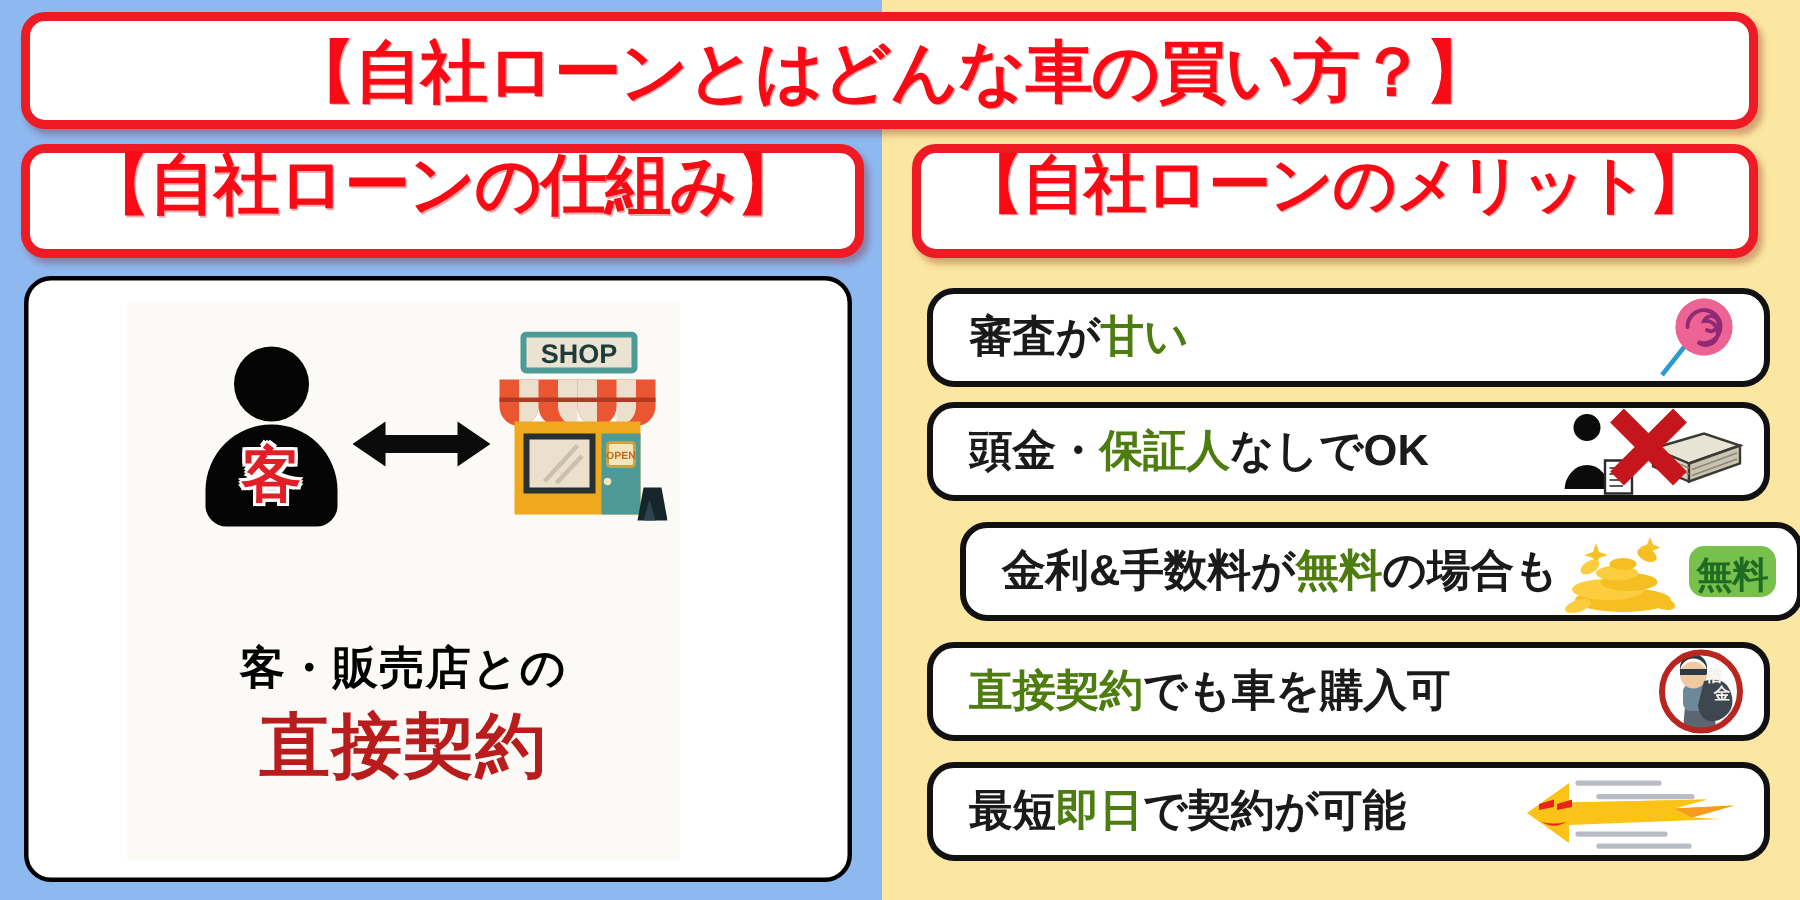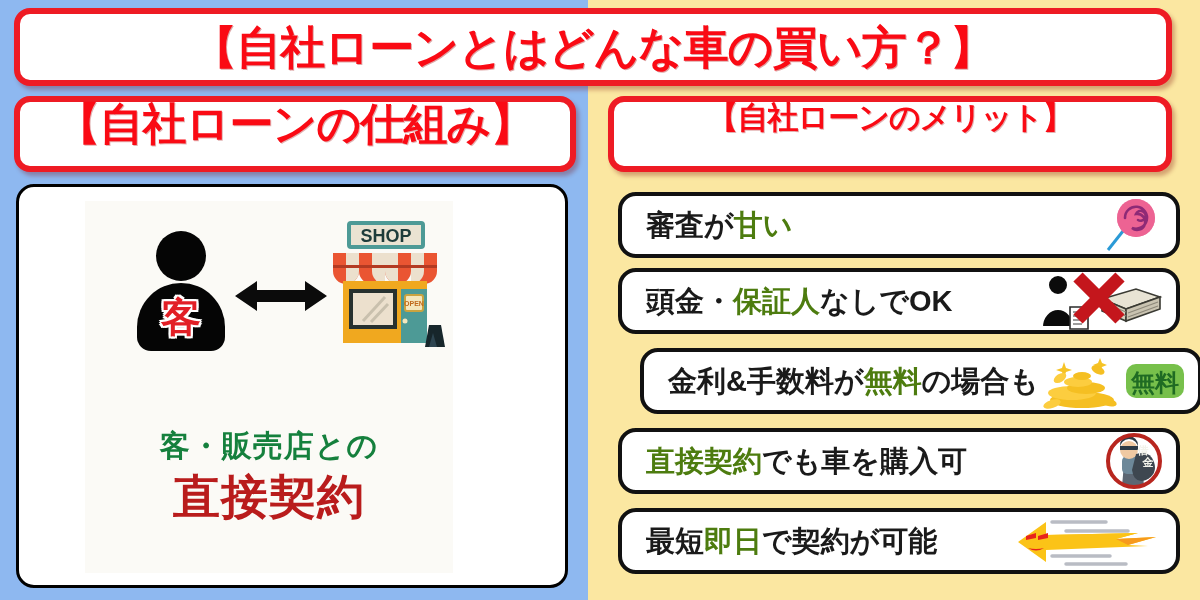--- a/index.html
+++ b/index.html
@@ -80,21 +80,21 @@
   #header-left {
     left: 14px; top: 96px;
     width: 562px; height: 76px;
   }
   #header-left .sec-text { font-size: 44px; letter-spacing: -1px; }
 
   #header-right {
     left: 608px; top: 96px;
     width: 564px; height: 76px;
   }
-  #header-right .sec-text { font-size: 31px; letter-spacing: -1px; }
+  #header-right .sec-text { font-size: 42px; letter-spacing: -1px; }
 
   
   .diagram-card {
     position: absolute;
     left: 16px; top: 184px;
     width: 552px; height: 404px;
     background: #ffffff;
     border: 3px solid #000000;
     border-radius: 18px;
     box-sizing: border-box;
@@ -160,21 +160,21 @@
   
   .caption {
     position: absolute;
     left: 0; top: 228px;
     width: 368px;
     text-align: center;
   }
   .caption-line1 {
     font-size: 30px;
     font-weight: 700;
-    color: #15803d;
+    color: #000000;
     line-height: 1.15;
     letter-spacing: 1px;
   }
   .caption-line2 {
     font-size: 47px;
     font-weight: 700;
     color: #b91c1c;
     line-height: 1.15;
     letter-spacing: 1px;
     margin-top: 6px;

